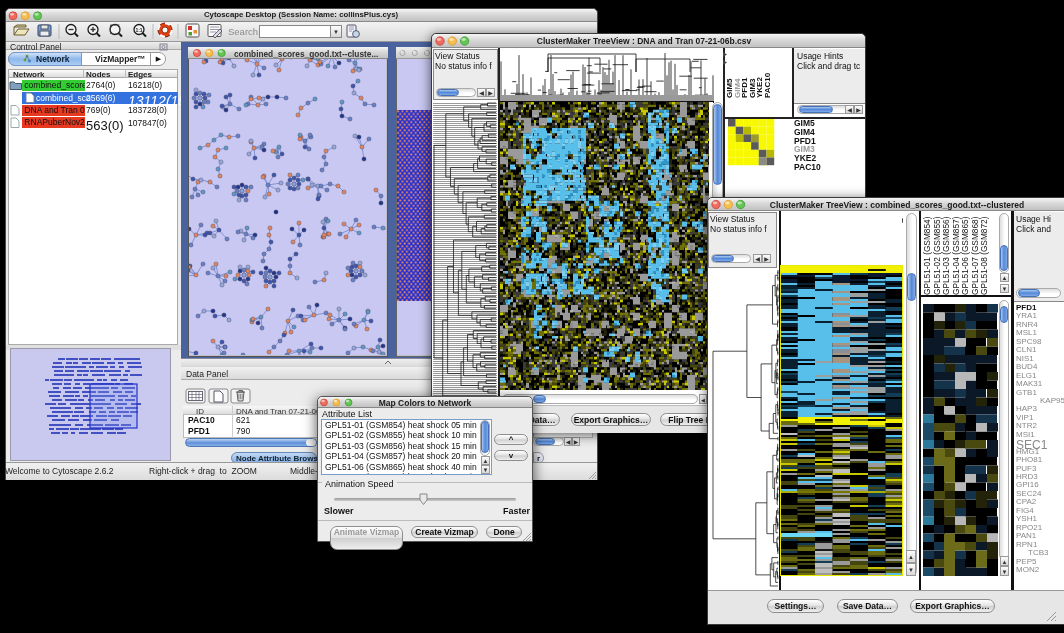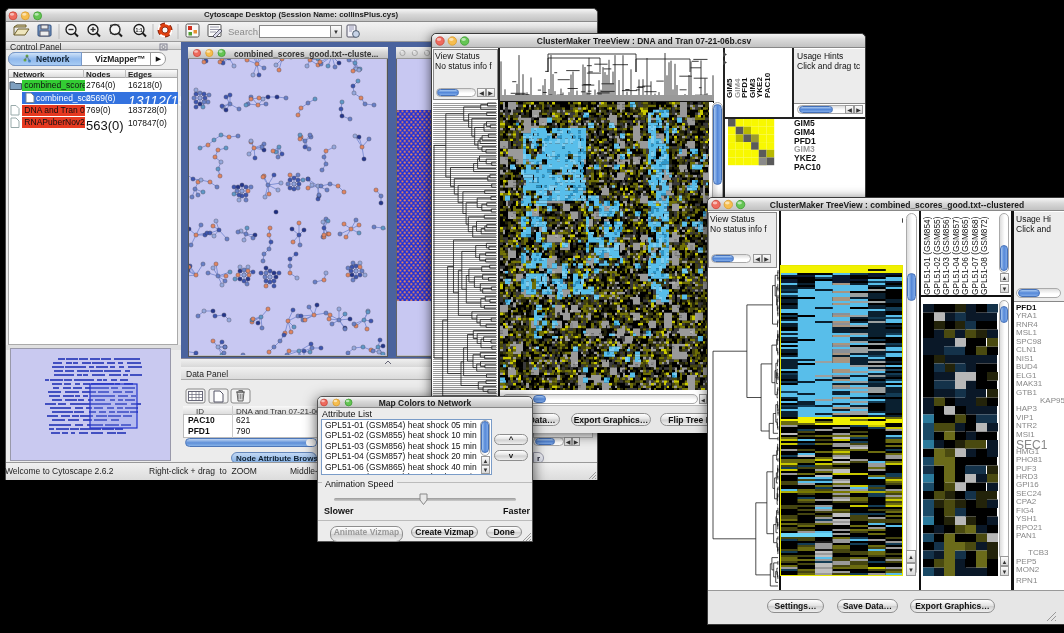--- a/index.html
+++ b/index.html
@@ -825,21 +825,21 @@
 <div style="position:absolute;left:1016px;top:456.1px;font-size:8px;color:#888;font-weight:normal;white-space:nowrap;line-height:1.1;line-height:1;">PHO81</div>
 <div style="position:absolute;left:1016px;top:464.54999999999995px;font-size:8px;color:#888;font-weight:normal;white-space:nowrap;line-height:1.1;line-height:1;">PUF3</div>
 <div style="position:absolute;left:1016px;top:473.0px;font-size:8px;color:#888;font-weight:normal;white-space:nowrap;line-height:1.1;line-height:1;">HRD3</div>
 <div style="position:absolute;left:1016px;top:481.45px;font-size:8px;color:#888;font-weight:normal;white-space:nowrap;line-height:1.1;line-height:1;">GPI16</div>
 <div style="position:absolute;left:1016px;top:489.9px;font-size:8px;color:#888;font-weight:normal;white-space:nowrap;line-height:1.1;line-height:1;">SEC24</div>
 <div style="position:absolute;left:1016px;top:498.35px;font-size:8px;color:#888;font-weight:normal;white-space:nowrap;line-height:1.1;line-height:1;">CPA2</div>
 <div style="position:absolute;left:1016px;top:506.79999999999995px;font-size:8px;color:#888;font-weight:normal;white-space:nowrap;line-height:1.1;line-height:1;">FIG4</div>
 <div style="position:absolute;left:1016px;top:515.25px;font-size:8px;color:#888;font-weight:normal;white-space:nowrap;line-height:1.1;line-height:1;">YSH1</div>
 <div style="position:absolute;left:1016px;top:523.7px;font-size:8px;color:#888;font-weight:normal;white-space:nowrap;line-height:1.1;line-height:1;">RPO21</div>
 <div style="position:absolute;left:1016px;top:532.15px;font-size:8px;color:#888;font-weight:normal;white-space:nowrap;line-height:1.1;line-height:1;">PAN1</div>
-<div style="position:absolute;left:1016px;top:540.5999999999999px;font-size:8px;color:#888;font-weight:normal;white-space:nowrap;line-height:1.1;line-height:1;margin-top:36px;">RPN1</div>
+<div style="position:absolute;left:1016px;top:540.5999999999999px;font-size:8px;color:#888;font-weight:normal;white-space:nowrap;line-height:1.1;line-height:1;">RPN1</div>
 <div style="position:absolute;left:1016px;top:549.05px;font-size:8px;color:#888;font-weight:normal;white-space:nowrap;line-height:1.1;line-height:1;margin-left:12px;">TCB3</div>
 <div style="position:absolute;left:1016px;top:557.5px;font-size:8px;color:#888;font-weight:normal;white-space:nowrap;line-height:1.1;line-height:1;">PEP5</div>
 <div style="position:absolute;left:1016px;top:565.95px;font-size:8px;color:#888;font-weight:normal;white-space:nowrap;line-height:1.1;line-height:1;">MON2</div>
 <div style="position:absolute;left:708px;top:590px;width:378px;height:34px;background:#E6E6E6;border-top:1.5px solid #999;"></div>
 <div style="position:absolute;left:767px;top:599px;width:57px;height:14px;background:linear-gradient(#FFF,#E2E2E2 48%,#CFCFCF 52%,#EEE);border:1.5px solid #8E8E8E;border-radius:8.0px;font-size:8.5px;font-weight:bold;color:#111;text-align:center;line-height:13px;white-space:nowrap;">Settings…</div>
 <div style="position:absolute;left:837px;top:599px;width:61px;height:14px;background:linear-gradient(#FFF,#E2E2E2 48%,#CFCFCF 52%,#EEE);border:1.5px solid #8E8E8E;border-radius:8.0px;font-size:8.5px;font-weight:bold;color:#111;text-align:center;line-height:13px;white-space:nowrap;">Save Data…</div>
 <div style="position:absolute;left:910px;top:599px;width:85px;height:14px;background:linear-gradient(#FFF,#E2E2E2 48%,#CFCFCF 52%,#EEE);border:1.5px solid #8E8E8E;border-radius:8.0px;font-size:8.5px;font-weight:bold;color:#111;text-align:center;line-height:13px;white-space:nowrap;">Export Graphics…</div>
 <svg style="position:absolute;left:1044px;top:610px;" width="14" height="13" viewBox="1044 610 14 13">
     <path d="M1047 621l9-9M1051 621l5-5M1055 621l1-1" stroke="#999" stroke-width="1"></path>
   </svg>
@@ -871,21 +871,21 @@
 <div style="position:absolute;left:494px;top:450px;width:34px;height:11px;background:linear-gradient(#FFF,#E2E2E2 48%,#CFCFCF 52%,#EEE);border:1.5px solid #8E8E8E;border-radius:6.5px;font-size:8px;font-weight:bold;color:#111;text-align:center;line-height:10px;white-space:nowrap;">v</div>
 <div style="position:absolute;left:318px;top:482px;width:214px;height:36px;border-top:1px solid #bbb;"></div>
 <div style="position:absolute;left:322px;top:479.5px;font-size:9px;color:#111;font-weight:normal;white-space:nowrap;line-height:1.1;background:#ECECEC;padding:0 3px;">Animation Speed</div>
 <div style="position:absolute;left:334px;top:498px;width:182px;height:3px;background:linear-gradient(#999,#ccc);border-radius:2px;"></div>
 <svg style="position:absolute;left:416px;top:492px;" width="16" height="16" viewBox="416 492 16 16">
     <path d="M420 494h7v6l-3.5 4.5-3.5-4.5z" fill="linear-gradient(#FDFDFD,#C8C8C8)" style="fill:#E8E8E8" stroke="#888" stroke-width="1"></path>
   </svg>
 <div style="position:absolute;left:324px;top:506.5px;font-size:9px;color:#111;font-weight:bold;white-space:nowrap;line-height:1.1;">Slower</div>
 <div style="position:absolute;left:503px;top:506.5px;font-size:9px;color:#111;font-weight:bold;white-space:nowrap;line-height:1.1;">Faster</div>
 <div style="position:absolute;left:318px;top:520px;width:214px;height:1px;background:#bbb;"></div>
-<div style="position:absolute;left:330px;top:526px;width:73px;height:16px;background:linear-gradient(#FFF,#E2E2E2 48%,#CFCFCF 52%,#EEE);border:1.5px solid #8E8E8E;border-radius:7.0px;font-size:8.5px;font-weight:bold;color:#999;text-align:center;line-height:11px;white-space:nowrap;">Animate Vizmap</div>
+<div style="position:absolute;left:330px;top:526px;width:73px;height:24px;background:linear-gradient(#FFF,#E2E2E2 48%,#CFCFCF 52%,#EEE);border:1.5px solid #8E8E8E;border-radius:7.0px;font-size:8.5px;font-weight:bold;color:#999;text-align:center;line-height:11px;white-space:nowrap;">Animate Vizmap</div>
 <div style="position:absolute;left:411px;top:526px;width:67px;height:12px;background:linear-gradient(#FFF,#E2E2E2 48%,#CFCFCF 52%,#EEE);border:1.5px solid #8E8E8E;border-radius:7.0px;font-size:8.5px;font-weight:bold;color:#111;text-align:center;line-height:11px;white-space:nowrap;">Create Vizmap</div>
 <div style="position:absolute;left:486px;top:526px;width:36px;height:12px;background:linear-gradient(#FFF,#E2E2E2 48%,#CFCFCF 52%,#EEE);border:1.5px solid #8E8E8E;border-radius:7.0px;font-size:8.5px;font-weight:bold;color:#111;text-align:center;line-height:11px;white-space:nowrap;">Done</div>
 <svg style="position:absolute;left:521px;top:531px;" width="12" height="11" viewBox="521 531 12 11">
     <path d="M523 541l8-8M526 541l5-5M529 541l2-2" stroke="#999" stroke-width="1"></path>
   </svg>
 <svg style="position:absolute;left:10px;top:348px" width="161" height="113" viewBox="10 348 161 113">
     <path d="M58 359h7M66 359h12M79 359h9M90 359h10M101 359h10M114 359h13M126 359h14M53 363h9M66 363h6M73 363h5M82 363h9M92 363h6M98 363h6M107 363h8M118 363h5M127 363h14M52 367h12M65 367h9M74 367h12M89 367h5M96 367h12M110 367h5M119 367h5M128 367h14M54 371h9M65 371h9M77 371h12M90 371h13M104 371h9M113 371h8M125 371h5M54 375h11M65 375h9M77 375h5M83 375h5M92 375h13M109 375h12M123 375h5M130 375h12M45 380h4M50 380h13M64 380h8M74 380h13M87 380h7M97 380h5M103 380h4M111 380h6M120 380h8M52 384h10M64 384h7M75 384h5M83 384h7M91 384h9M100 384h10M110 384h4M115 384h5M124 384h9M53 388h6M63 388h8M73 388h9M85 388h12M97 388h12M111 388h7M122 388h13M48 392h13M65 392h14M82 392h14M98 392h11M113 392h9M125 392h8M49 396h11M63 396h11M75 396h5M83 396h5M90 396h12M102 396h13M118 396h10M131 396h5M52 400h10M65 400h12M78 400h6M88 400h5M95 400h10M110 400h5M118 400h5M125 400h10M45 404h11M58 404h8M70 404h13M83 404h4M87 404h12M99 404h12M115 404h12M131 404h10M50 408h11M61 408h10M75 408h8M86 408h6M94 408h9M107 408h7M117 408h6M125 408h13M52 412h10M62 412h11M74 412h10M89 412h7M99 412h7M109 412h6M117 412h12M130 412h8M47 416h11M61 416h9M72 416h7M80 416h13M96 416h11M108 416h6M114 416h7M123 416h9M52 420h13M68 420h11M83 420h9M94 420h13M111 420h8M49 425h12M61 425h10M75 425h8M87 425h11M98 425h5M105 425h14M121 425h10M49 429h5M56 429h13M70 429h9M80 429h8M88 429h13M102 429h12M115 429h8M51 433h9M62 433h6M71 433h4M79 433h9M91 433h8M99 433h4M107 433h9M117 433h9" stroke="#2B3BB8" stroke-width="1.8" fill="none" opacity="0.85"></path>
     <rect x="90" y="384" width="47" height="44" fill="#8899EE" fill-opacity="0.3" stroke="#2233CC" stroke-width="1.2"></rect>
   </svg>
 </body></html>

